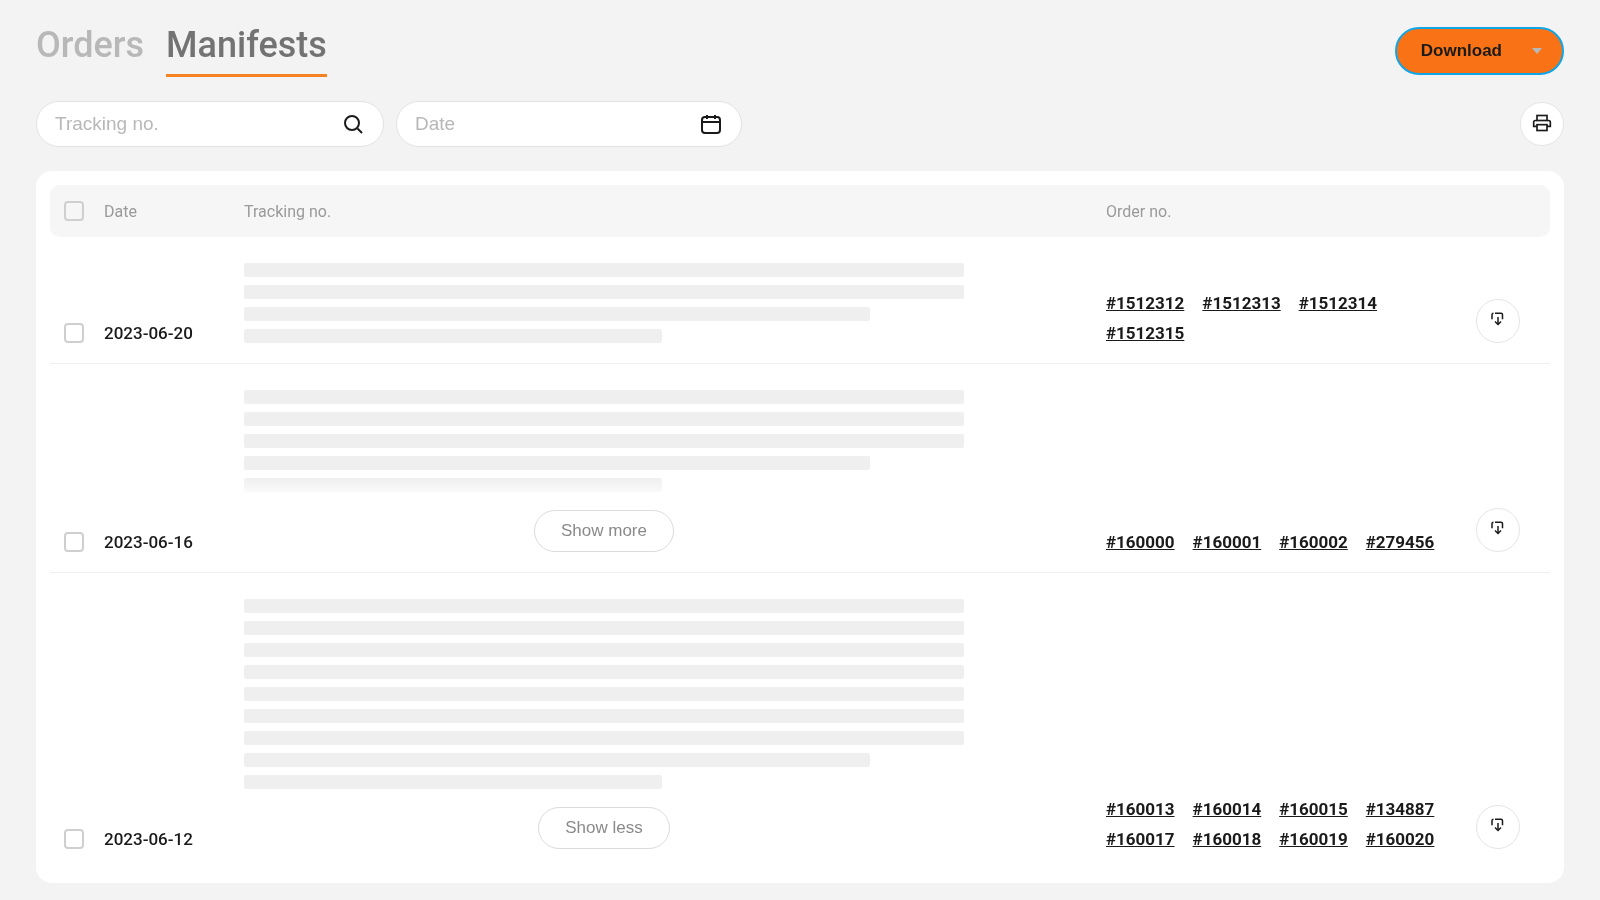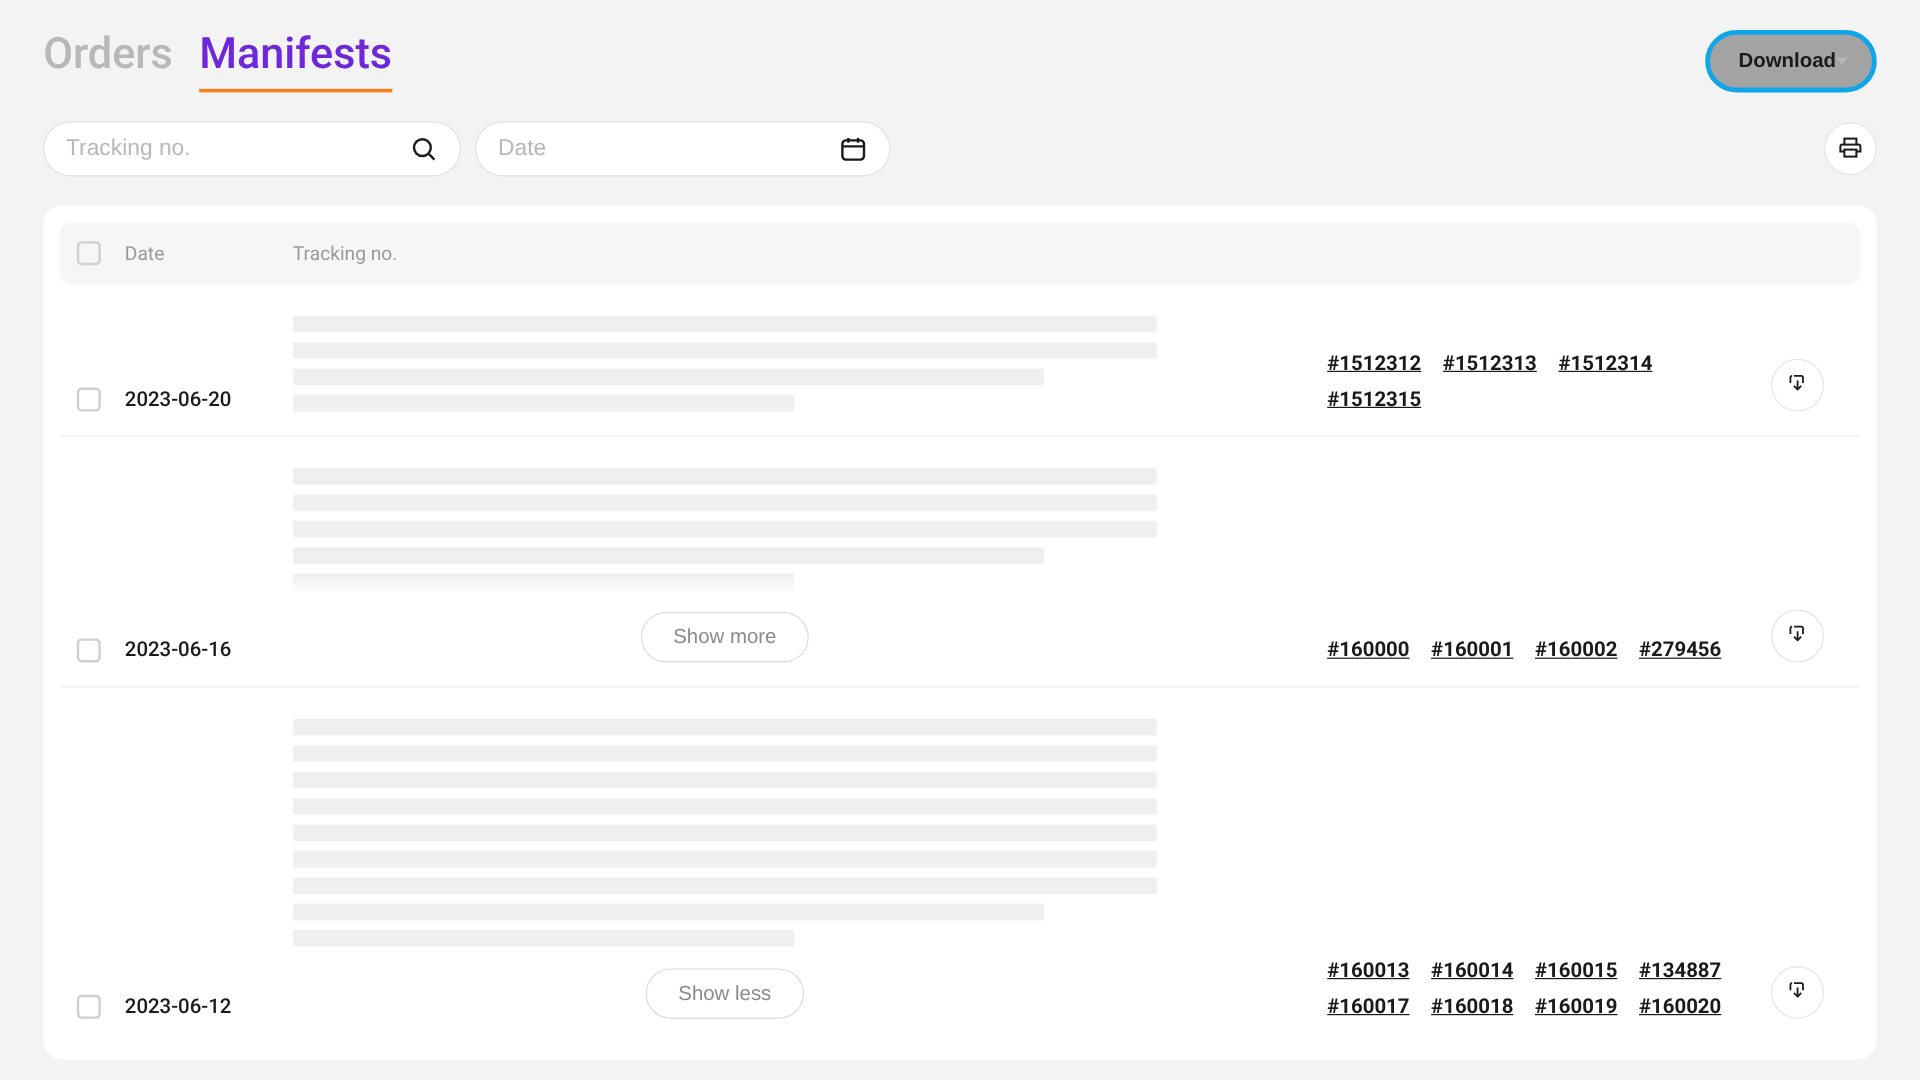--- a/index.html
+++ b/index.html
@@ -29,28 +29,29 @@
       gap: 22px;
     }
     .tab {
       font-size: 36px;
       font-weight: 500;
       cursor: pointer;
       padding-bottom: 8px;
       color: #b8b8b8;
     }
     .tab.active {
-      color: #6d28d9;
+      color: #737373;
       border-bottom: 3px solid #f58220;
     }
     .download-btn {
       display: flex;
       align-items: center;
-      background: #a3a3a3;
-      border: 4px solid #0ea5e9;
+      gap: 30px;
+      background: #f97316;
+      border: 2px solid #0ea5e9;
       border-radius: 28px;
       padding: 12px 20px 12px 24px;
       font-size: 17px;
       font-weight: 600;
       cursor: pointer;
       color: #1a1a1a;
     }
     .download-btn .chevron {
       width: 0;
       height: 0;
@@ -267,20 +268,21 @@
         </svg>
       </span>
     </button>
   </div>
 
   <div class="content-card">
     <div class="table-header">
       <div class="checkbox"></div>
       <div class="th col-date">Date</div>
       <div class="th col-tracking">Tracking no.</div>
+      <div class="th col-orders">Order no.</div>
       <div class="col-action"></div>
     </div>
 
     <div id="rows-container">
         <div class="table-row">
           <div class="checkbox"></div>
           <div class="date-cell col-date">2023-06-20</div>
           <div class="col-tracking">
             <div class="skeleton-block">
               <div class="skeleton-line" style="width: 100%;"></div>

